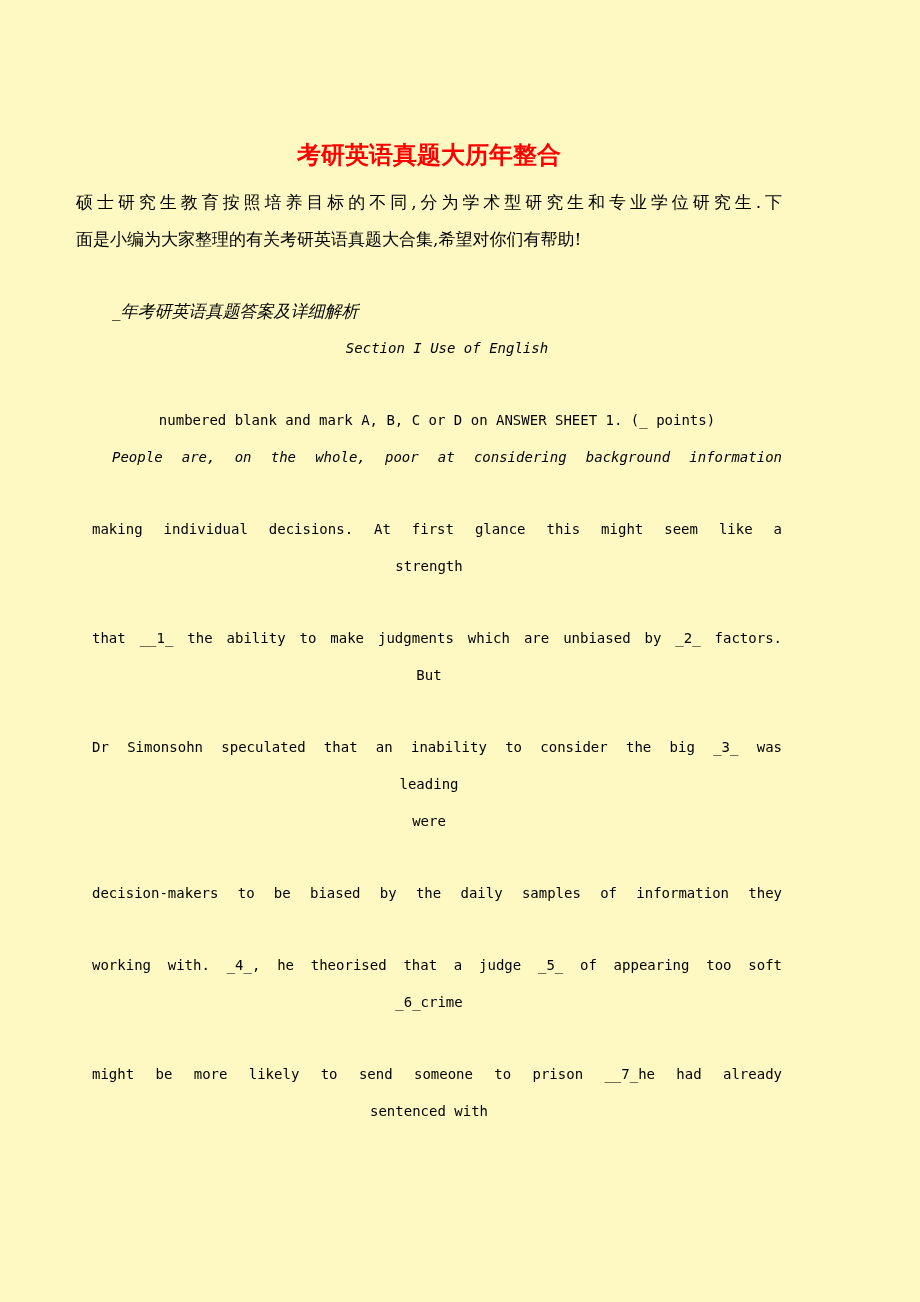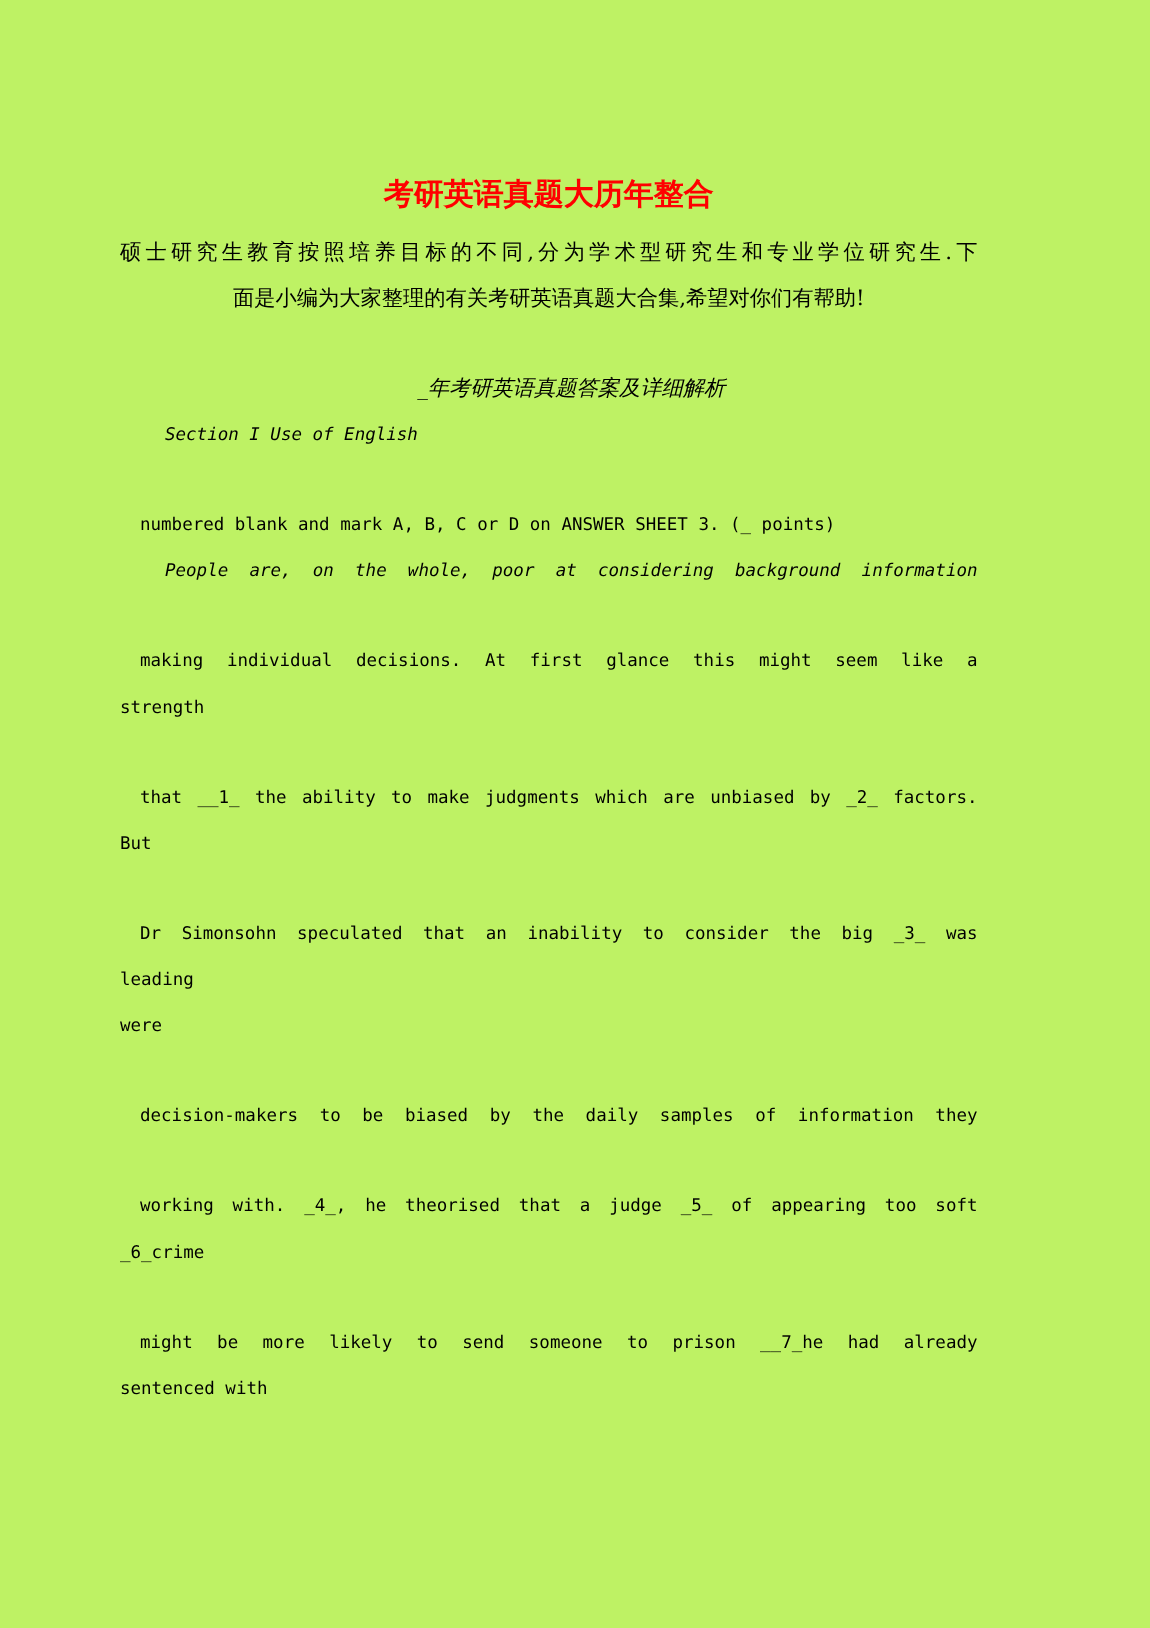--- a/index.html
+++ b/index.html
@@ -10,47 +10,47 @@
   body {
     width: 920px;
     height: 1302px;
     position: relative;
     overflow: hidden;
   }
   .page {
     box-sizing: border-box;
     width: 920px;
     min-height: 1302px;
-    padding: 138px 138px 40px 96px;
-    background: #bef264;
+    padding: 138px 138px 40px 76px;
+    background: #fef9c3;
     color: #000000;
   }
   .doc-title {
     font-family: "DejaVu Serif", "Liberation Serif", serif;
     font-size: 24px;
     font-weight: bold;
     text-align: center;
     line-height: 34px;
     height: 34px;
     color: #ff0000;
     margin-bottom: 12px;
   }
   .line {
     height: 37px;
     line-height: 37px;
     white-space: nowrap;
   }
   .cn {
     font-family: "DejaVu Serif", "Liberation Serif", serif;
     font-size: 17px;
-    text-align: center;
   }
   .en {
     font-family: "DejaVu Sans Mono", "Liberation Mono", monospace;
     font-size: 14px;
+    text-align: center;
   }
   .indent-lg { padding-left: 36px; font-style: italic; }
   .indent-sm { padding-left: 16px; }
   .gap { margin-top: 35px; }
   .stretch {
     text-align: justify;
     text-align-last: justify;
     white-space: normal;
   }
 </style>
@@ -63,21 +63,21 @@
 
   <div>
     <div class="line cn stretch">硕士研究生教育按照培养目标的不同,分为学术型研究生和专业学位研究生.下</div>
     <div class="line cn">面是小编为大家整理的有关考研英语真题大合集,希望对你们有帮助!</div>
   </div>
 
   <div>
     <div class="line cn indent-lg gap">_年考研英语真题答案及详细解析</div>
     <div class="line en indent-lg">Section I Use of English</div>
 
-    <div class="line en indent-sm gap">numbered blank and mark A, B, C or D on ANSWER SHEET 3. (_ points)</div>
+    <div class="line en indent-sm gap">numbered blank and mark A, B, C or D on ANSWER SHEET 1. (_ points)</div>
     <div class="line en indent-lg stretch">People are, on the whole, poor at considering background information</div>
 
     <div class="line en indent-sm gap stretch">making individual decisions. At first glance this might seem like a</div>
     <div class="line en">strength</div>
 
     <div class="line en indent-sm gap stretch">that __1_ the ability to make judgments which are unbiased by _2_ factors.</div>
     <div class="line en">But</div>
 
     <div class="line en indent-sm gap stretch">Dr Simonsohn speculated that an inability to consider the big _3_ was</div>
     <div class="line en">leading</div>

